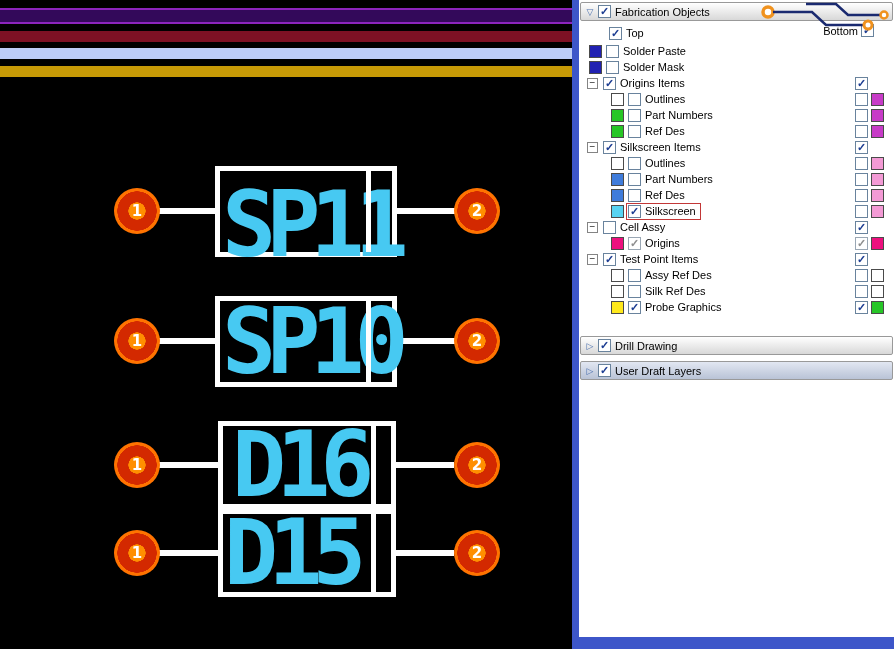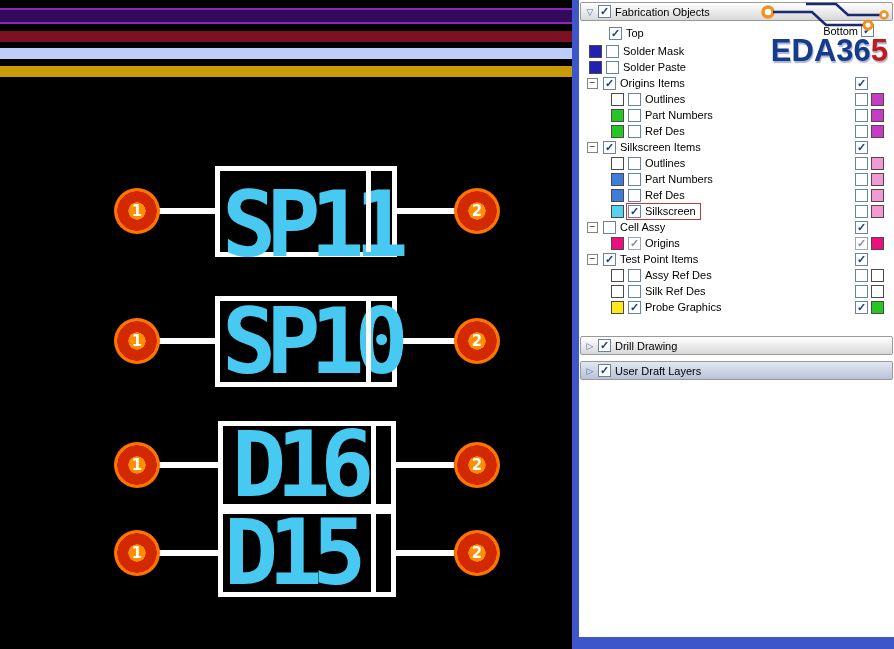--- a/index.html
+++ b/index.html
@@ -131,21 +131,20 @@
 
 <div class="panel">
 
   <svg class="trace-svg" width="132" height="38" viewBox="0 0 132 38">
     <circle cx="8" cy="12" r="5" fill="#fff" stroke="#f0921e" stroke-width="3.5"></circle>
     <path d="M13,12 H52 L66,25 H104" stroke="#1a2a70" stroke-width="2.5" fill="none"></path>
     <circle cx="108" cy="25" r="4" fill="#fff" stroke="#f0921e" stroke-width="3"></circle>
     <path d="M46,4 H76 L88,15 H126" stroke="#1a2a70" stroke-width="2.5" fill="none"></path>
     <circle cx="124" cy="15" r="3.5" fill="#fff" stroke="#f0921e" stroke-width="2.5"></circle>
   </svg>
-  <div class="eda-logo"><span>EDA36</span><span class="red">5</span></div>
 
   <div class="bottom-wrap">
     <span class="lbl">Bottom</span>
     <span class="cb">✓</span>
   </div>
 
   <div class="hdr" id="hdr-fab">
     <span class="tri">▽</span>
     <span class="cb">✓</span>
     <span class="lbl">Fabrication Objects</span>
@@ -154,27 +153,27 @@
   <div class="rows">
 
     <div class="prow toprow">
       <span class="cb">✓</span>
       <span class="lbl">Top</span>
     </div>
 
     <div class="prow item">
       <span class="swatch" style="background: rgb(33, 33, 178);"></span>
       <span class="cb"></span>
-      <span class="lbl">Solder Mask</span>
+      <span class="lbl">Solder Paste</span>
     </div>
 
     <div class="prow item">
       <span class="swatch" style="background: rgb(33, 33, 178);"></span>
       <span class="cb"></span>
-      <span class="lbl">Solder Paste</span>
+      <span class="lbl">Solder Mask</span>
     </div>
 
     <div class="prow section">
       <span class="exp">−</span>
       <span class="cb">✓</span>
       <span class="lbl">Origins Items</span>
       <span class="rside">
         <span class="cb">✓</span>
         <span class="swatch ghost"></span>
       </span>

